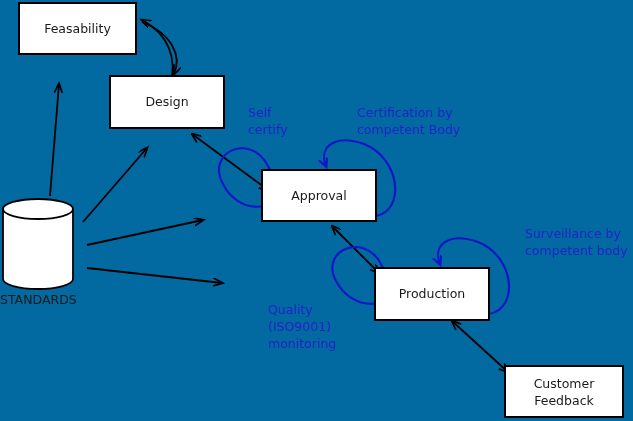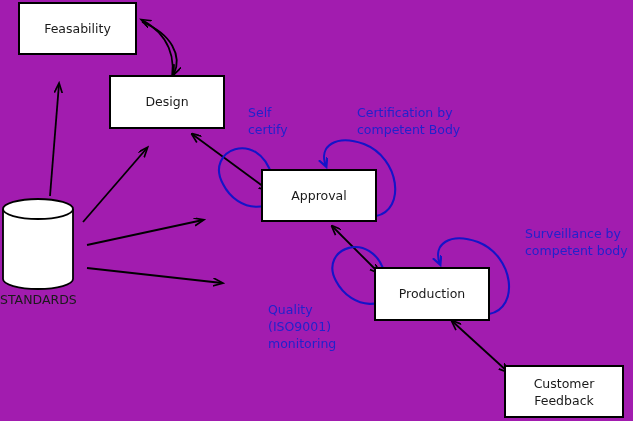--- a/index.html
+++ b/index.html
@@ -4,21 +4,21 @@
 <style>
   html, body {
     margin: 0;
     padding: 0;
     background: #ffffff;
   }
   #diagram-root {
     position: relative;
     width: 633px;
     height: 421px;
-    background: #a21caf;
+    background: #0369a1;
     overflow: hidden;
     font-family: "DejaVu Sans", sans-serif;
   }
   #diagram-svg {
     position: absolute;
     left: 0;
     top: 0;
     width: 633px;
     height: 421px;
   }

